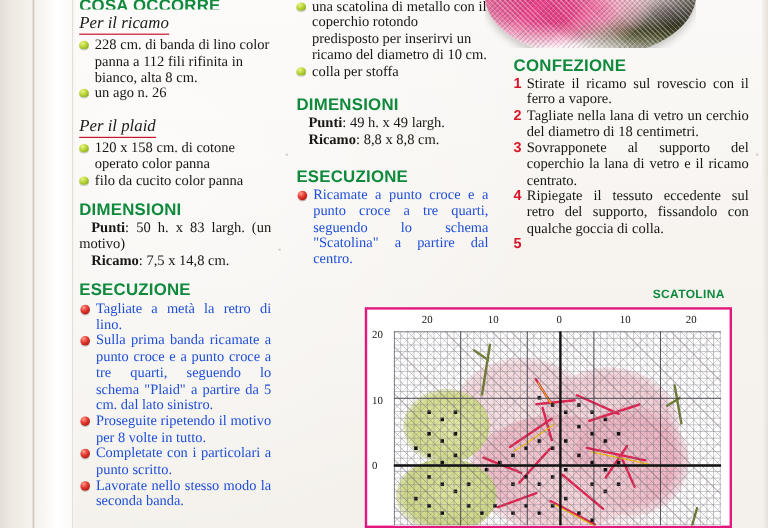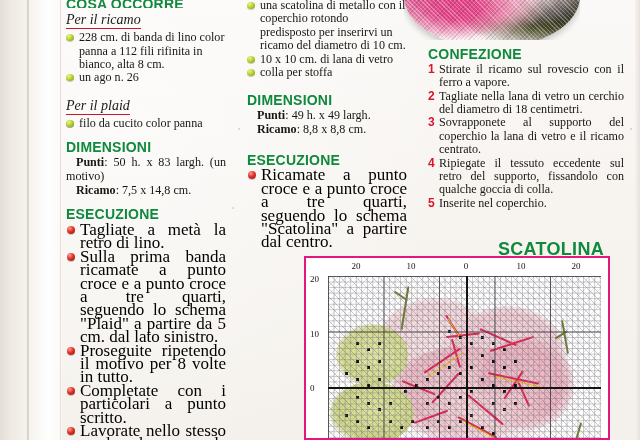--- a/index.html
+++ b/index.html
@@ -79,23 +79,23 @@
   }
   ul.mat li .dot{
     position:absolute;left:0;top:3px;width:8px;height:7px;border-radius:50% 50% 45% 45%;
     background:radial-gradient(circle at 35% 28%, #e9f58a 0%, #bcd63a 42%, #6f9c18 100%);
     box-shadow:0 1px 0 rgba(0,0,0,.18);
   }
   ul.steps{list-style:none;margin:0;padding:0;}
   ul.steps li{
     position:relative;
     padding-left:14px;
-    font-size:17px;
+    font-size:12px;
     line-height:13.4px;
-    color:#000000;
+    color:#1d4ed8;
     text-align:justify;
   }
   ul.steps li .dot{
     position:absolute;left:1px;top:3px;width:8px;height:8px;border-radius:50%;
     background:radial-gradient(circle at 34% 28%, #ff9b8a 0%, #e0322a 45%, #8d1209 100%);
     box-shadow:0 1px 0 rgba(0,0,0,.2);
   }
   ol.numsteps{list-style:none;margin:0;padding:0;}
   ol.numsteps li{
     position:relative;
@@ -148,21 +148,21 @@
   .chart-frame{
     position:absolute;left:0;top:0;width:306px;height:184px;
     border:2.5px solid #e2187f;background:#ffffff;
     box-sizing:border-box;
   }
   .chart-title{
     position:absolute;right:6px;top:-17px;
     font-family:"Liberation Sans", sans-serif;
     font-weight:bold;color:#0f8a3d;font-size:11.5px;letter-spacing:.3px;
   }
-  .chart-title .cap{font-size:18px;}
+  .chart-title .cap{font-size:10px;}
   .plot{
     position:absolute;left:22px;top:18px;right:7px;bottom:0;
     overflow:hidden;background:#fff;
   }
   .grid-fine{
     position:absolute;inset:0;
     background-image:
       linear-gradient(to right, rgba(120,120,130,.42) 0 .6px, rgba(0,0,0,0) .6px),
       linear-gradient(to bottom, rgba(120,120,130,.42) 0 .6px, rgba(0,0,0,0) .6px);
     background-size:5.55px 5.55px;
@@ -232,21 +232,21 @@
     <ul class="mat">
       <li><span class="dot"></span><span>228 cm. di banda di lino color panna a 112 fili rifinita in bianco, alta 8 cm.</span></li>
       <li><span class="dot"></span><span>un ago n. 26</span></li>
     </ul>
 
     <div class="sp10"></div>
 
     <div class="subhead">Per il plaid</div>
 
     <ul class="mat">
-      <li><span class="dot"></span></li>
+      <li><span class="dot"></span><span>120 x 158 cm. di cotone operato color panna</span></li>
       <li><span class="dot"></span><span>filo da cucito color panna</span></li>
     </ul>
 
     <div class="sp10"></div>
 
     <div class="head">
       <span class="cap">DIMENSIONI</span>
     </div>
     <div class="dimline just" style="padding-left:0;">
       <span style="padding-left:10px"></span><b>Punti</b>:
@@ -270,21 +270,20 @@
       <li><span class="dot"></span><span>Completate con i particolari a punto scritto.</span></li>
       <li><span class="dot"></span><span>Lavorate nello stesso modo la seconda banda.</span></li>
     </ul>
   </div>
 
   <div class="col" id="col2">
     <div style="height:1px"></div>
 
     <ul class="mat" style="margin-top:-2px;">
       <li><span class="dot"></span><span>una scatolina di metallo con il coperchio rotondo predisposto per inserirvi un ricamo del diametro di 10 cm.</span></li>
-      <li><span class="dot"></span><span>10 x 10 cm. di lana di vetro</span></li>
       <li><span class="dot"></span><span>colla per stoffa</span></li>
     </ul>
 
     <div class="sp10"></div>
     <div class="sp4"></div>
 
     <div class="head">
       <span class="cap">DIMENSIONI</span>
     </div>
     <div class="dimline" style="padding-left:10px;">
@@ -314,21 +313,21 @@
 
   <div class="col" id="col3" style="top:47px;">
     <div class="head">
       <span class="cap">CONFEZIONE</span>
     </div>
     <ol class="numsteps">
       <li><span class="n">1</span><span>Stirate il ricamo sul rovescio con il ferro a vapore.</span></li>
       <li><span class="n">2</span><span>Tagliate nella lana di vetro un cerchio del diametro di 18 centimetri.</span></li>
       <li><span class="n">3</span><span>Sovrapponete al supporto del coperchio la lana di vetro e il ricamo centrato.</span></li>
       <li><span class="n">4</span><span>Ripiegate il tessuto eccedente sul retro del supporto, fissandolo con qualche goccia di colla.</span></li>
-      <li><span class="n">5</span><span>Inserite nel coperchio.</span></li>
+      <li><span class="n">5</span></li>
     </ol>
   </div>
 
   <div id="chart-wrap">
     <div class="chart-title">
       <span class="cap">SCATOLINA</span>
     </div>
     <div class="chart-frame">
       <div class="plot">
 

